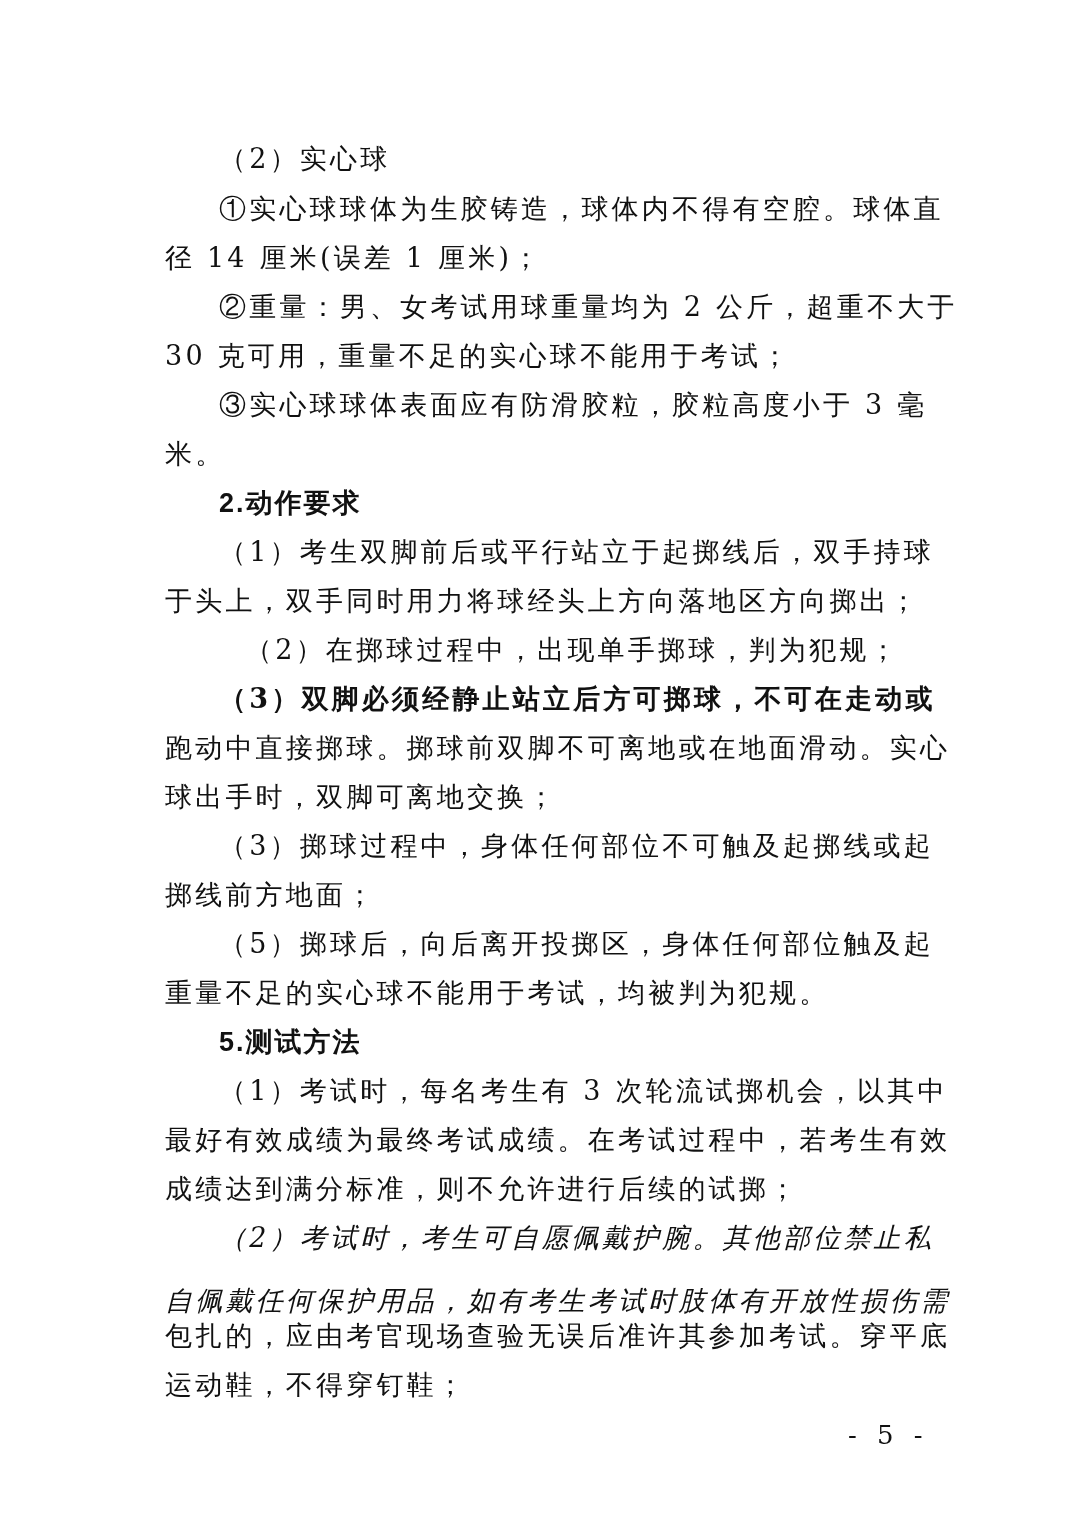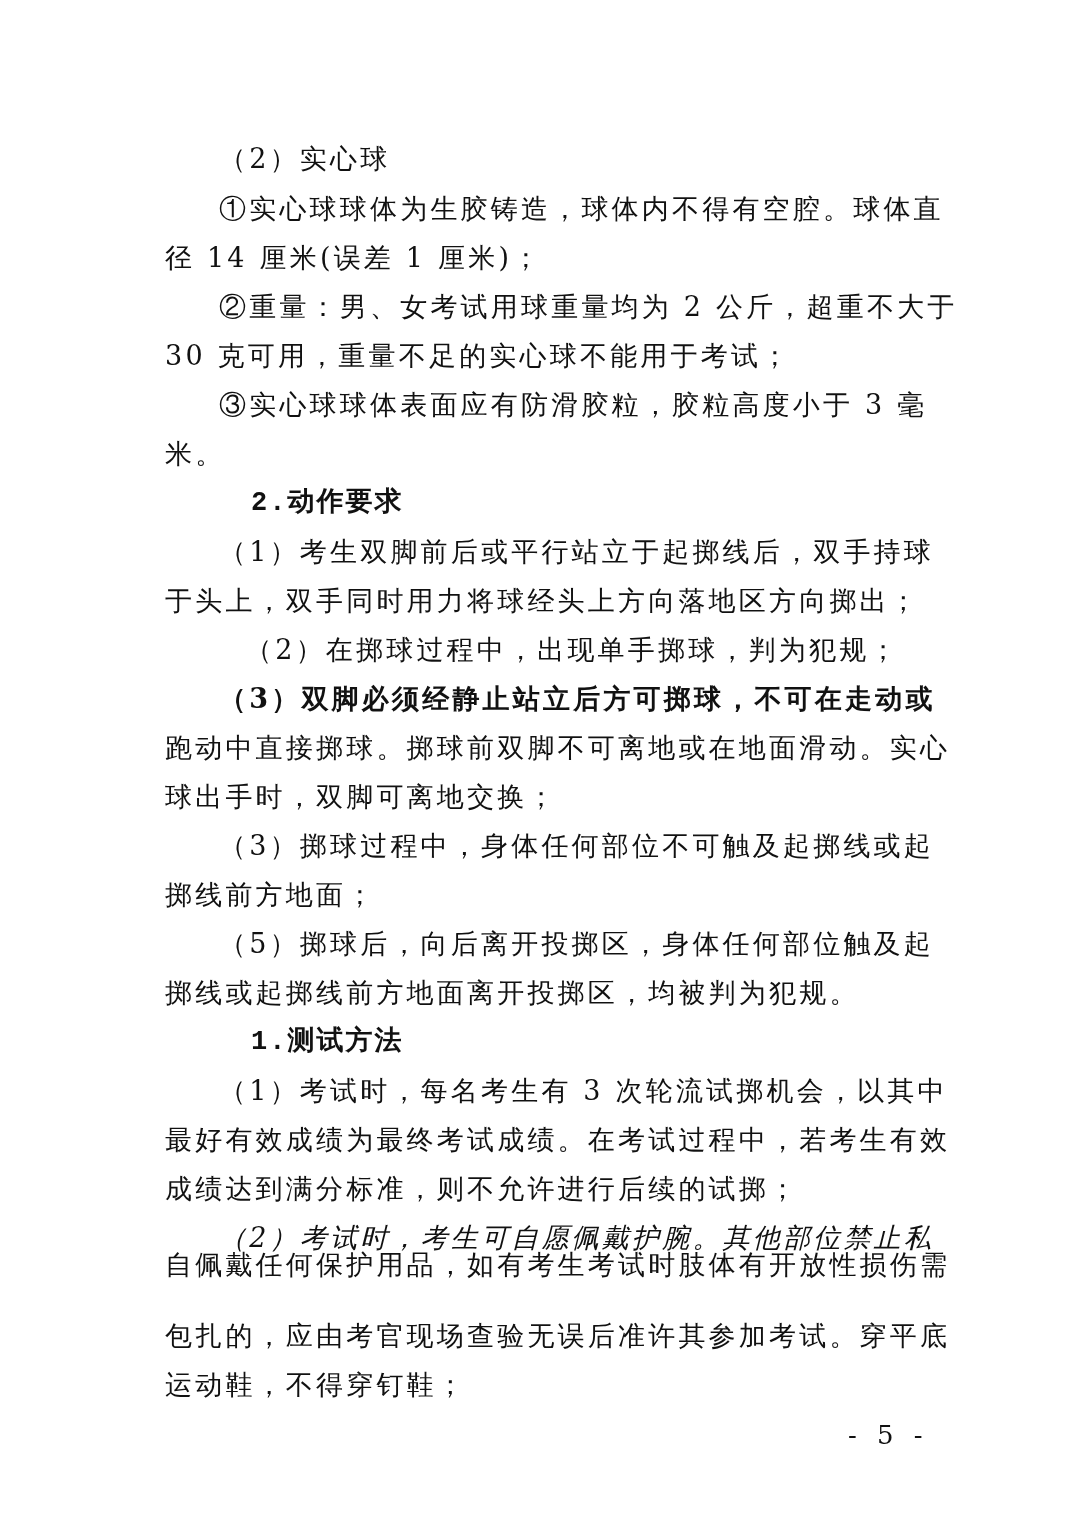--- a/index.html
+++ b/index.html
@@ -18,24 +18,23 @@
       white-space: nowrap;
       letter-spacing: 3.2px;
       text-align: justify;
       text-align-last: justify;
     }
     .line.short { text-align-last: left; }
     .line.indent { left: 219px; width: 686px; }
     .line.heading {
       left: 219px;
       font-weight: bold;
-      font-family: Liberation Mono, monospace;
+      font-family: Liberation Sans, sans-serif;
       text-align-last: left;
       letter-spacing: 2px;
-      margin-left: 32px;
     }
     .page-number {
       position: absolute;
       left: 848px; top: 1418px;
       font-size: 26px; line-height: 34px;
       letter-spacing: 6px;
       font-family: "DejaVu Serif", "Liberation Serif", serif;
     }
   </style>
 </head>
@@ -53,24 +52,24 @@
       <div class="line heading" style="top: 486px;">2.动作要求</div>
       <div class="line indent" style="top: 535px;">（1）考生双脚前后或平行站立于起掷线后，双手持球</div>
       <div class="line" style="top: 584px;">于头上，双手同时用力将球经头上方向落地区方向掷出；</div>
       <div class="line indent short" style="top: 633px; margin-left: 26px;">（2）在掷球过程中，出现单手掷球，判为犯规；</div>
       <div class="line indent" style="top: 682px; font-weight: bold;">（3）双脚必须经静止站立后方可掷球，不可在走动或</div>
       <div class="line" style="top: 731px;">跑动中直接掷球。掷球前双脚不可离地或在地面滑动。实心</div>
       <div class="line short" style="top: 780px;">球出手时，双脚可离地交换；</div>
       <div class="line indent" style="top: 829px;">（3）掷球过程中，身体任何部位不可触及起掷线或起</div>
       <div class="line short" style="top: 878px;">掷线前方地面；</div>
       <div class="line indent" style="top: 927px;">（5）掷球后，向后离开投掷区，身体任何部位触及起</div>
-      <div class="line short" style="top: 976px;">掷线或起掷线前方地面离开投掷区，均被判为犯规。</div>
-      <div class="line heading" style="top: 1025px;">1.测试方法</div>
+      <div class="line short" style="top: 976px;">重量不足的实心球不能用于考试，均被判为犯规。</div>
+      <div class="line heading" style="top: 1025px;">5.测试方法</div>
       <div class="line indent" style="top: 1074px;">（1）考试时，每名考生有 3 次轮流试掷机会，以其中</div>
       <div class="line" style="top: 1123px;">最好有效成绩为最终考试成绩。在考试过程中，若考生有效</div>
       <div class="line short" style="top: 1172px;">成绩达到满分标准，则不允许进行后续的试掷；</div>
       <div class="line indent" style="top: 1221px; font-style: italic;">（2）考试时，考生可自愿佩戴护腕。其他部位禁止私</div>
-      <div class="line" style="top: 1248px;">自佩戴任何保护用品，如有考生考试时肢体有开放性损伤需</div>
+      <div class="line" style="top: 1284px; font-style: italic;">自佩戴任何保护用品，如有考生考试时肢体有开放性损伤需</div>
       <div class="line" style="top: 1319px;">包扎的，应由考官现场查验无误后准许其参加考试。穿平底</div>
       <div class="line short" style="top: 1368px;">运动鞋，不得穿钉鞋；</div>
     </div>
   <div class="page-number">- 5 -</div>
 </div>
 
 </body></html>

